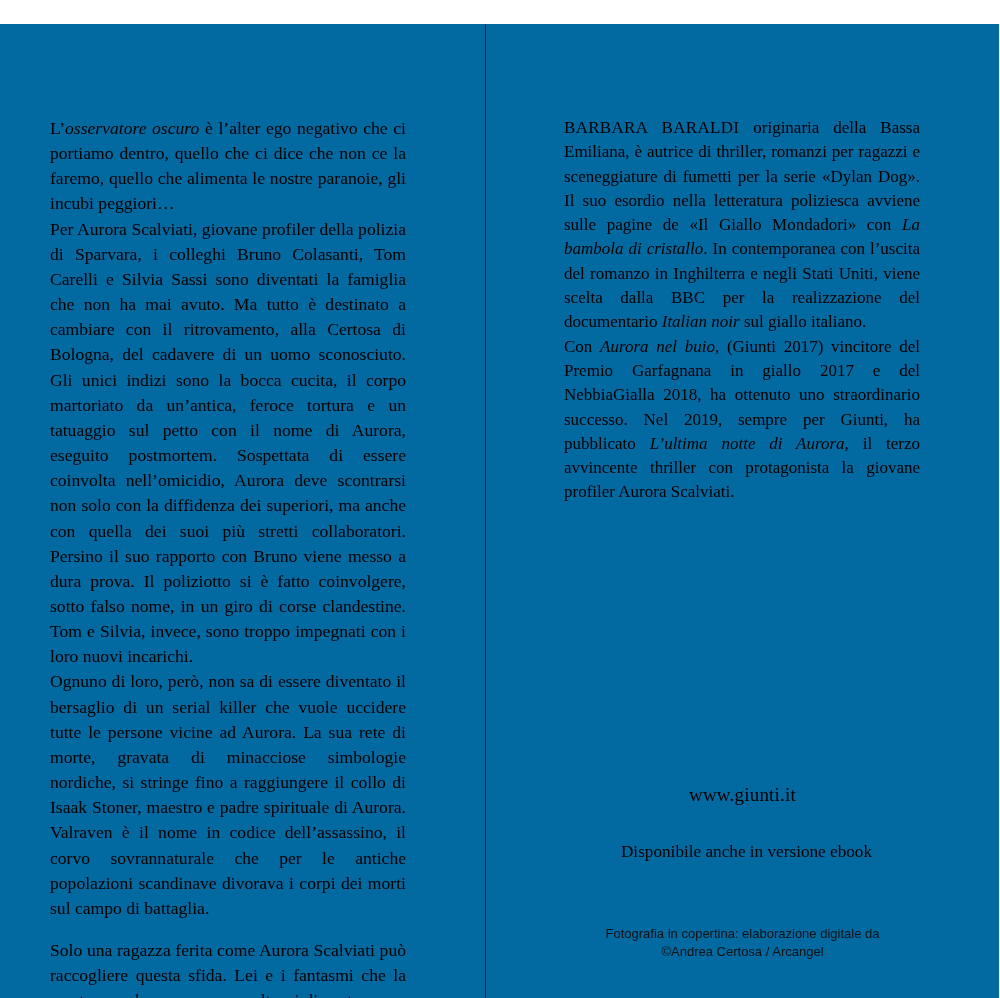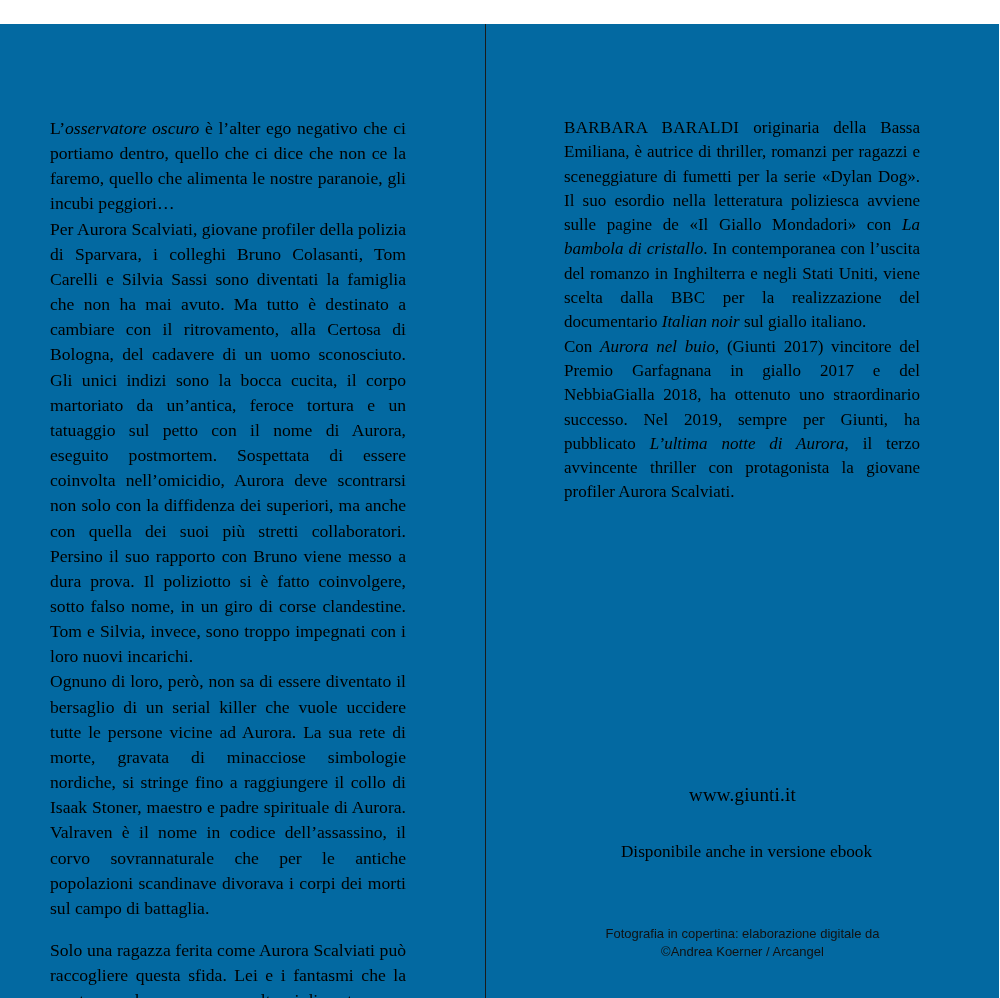--- a/index.html
+++ b/index.html
@@ -123,17 +123,17 @@
     <div class="bio" id="bio-container">
         <p><span class="smallcaps-name">BARBARA BARALDI</span><span> originaria della Bassa Emiliana, è autrice di thriller, romanzi per ragazzi e sceneggiature di fumetti per la serie «Dylan Dog». Il suo esordio nella letteratura poliziesca avviene sulle pagine de «Il Giallo Mondadori» con </span><span class="it">La bambola di cristallo</span><span>. In contemporanea con l’uscita del romanzo in Inghilterra e negli Stati Uniti, viene scelta dalla BBC per la realizzazione del documentario </span><span class="it">Italian noir</span><span> sul giallo italiano.</span></p>
         <p><span>Con </span><span class="it">Aurora nel buio</span><span>, (Giunti 2017) vincitore del Premio Garfagnana in giallo 2017 e del NebbiaGialla 2018, ha ottenuto uno straordinario successo. Nel 2019, sempre per Giunti, ha pubblicato </span><span class="it">L’ultima notte di Aurora</span><span>, il terzo avvincente thriller con protagonista la giovane profiler Aurora Scalviati.</span></p>
       </div>
 
     <div class="website">www.giunti.it</div>
     <div class="ebook">Disponibile anche in versione ebook</div>
 
     <div class="credits" id="credits-container">
         <div>Fotografia in copertina: elaborazione digitale da</div>
-        <div>©Andrea Koerner / Arcangel</div>
+        <div>©Andrea Certosa / Arcangel</div>
       </div>
   </div>
 
 </div>
 
 </body></html>

